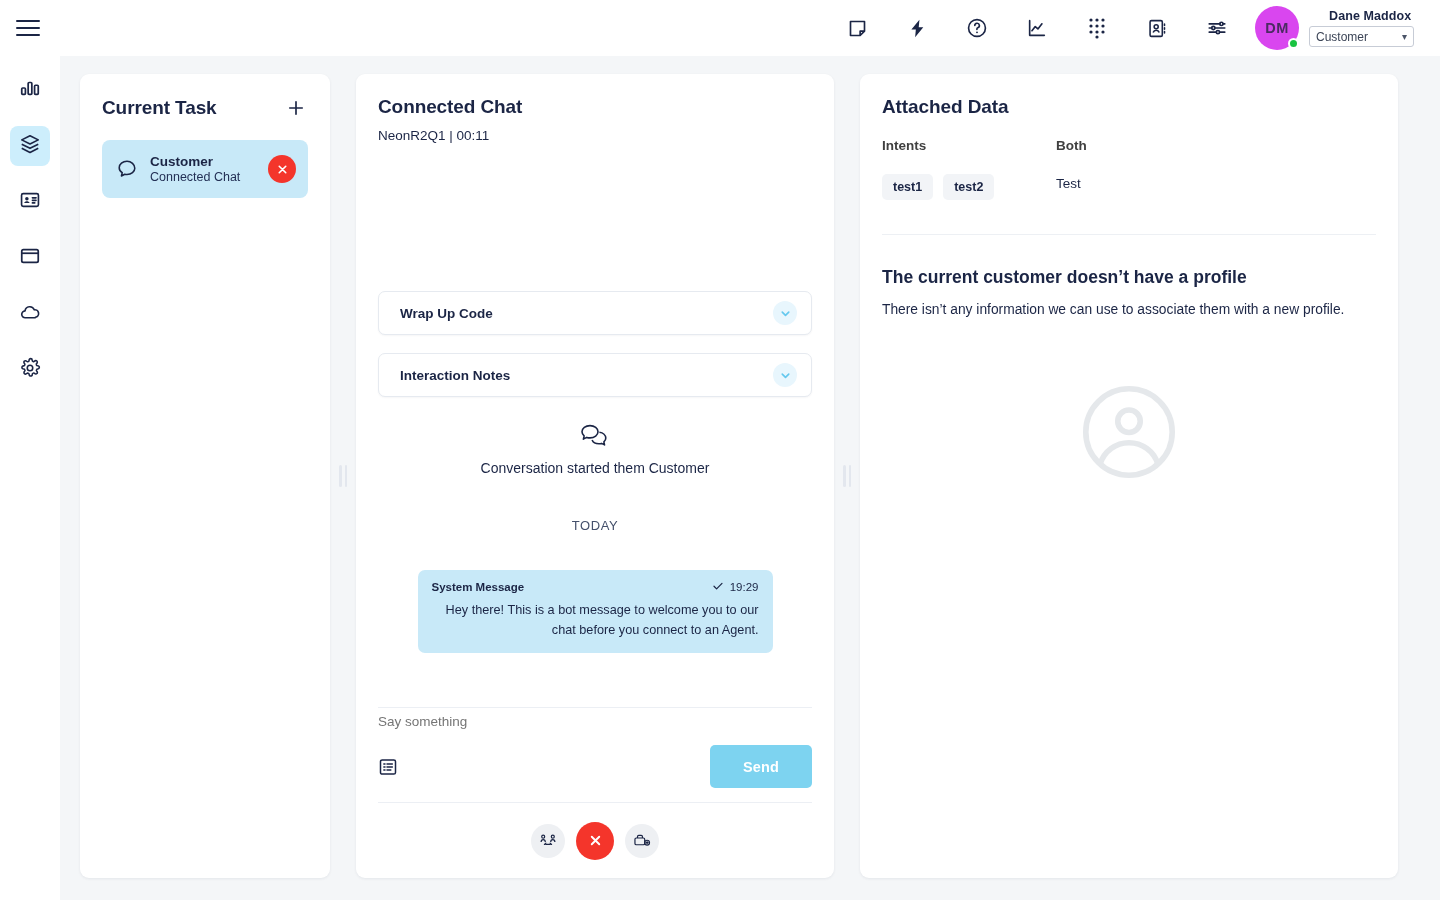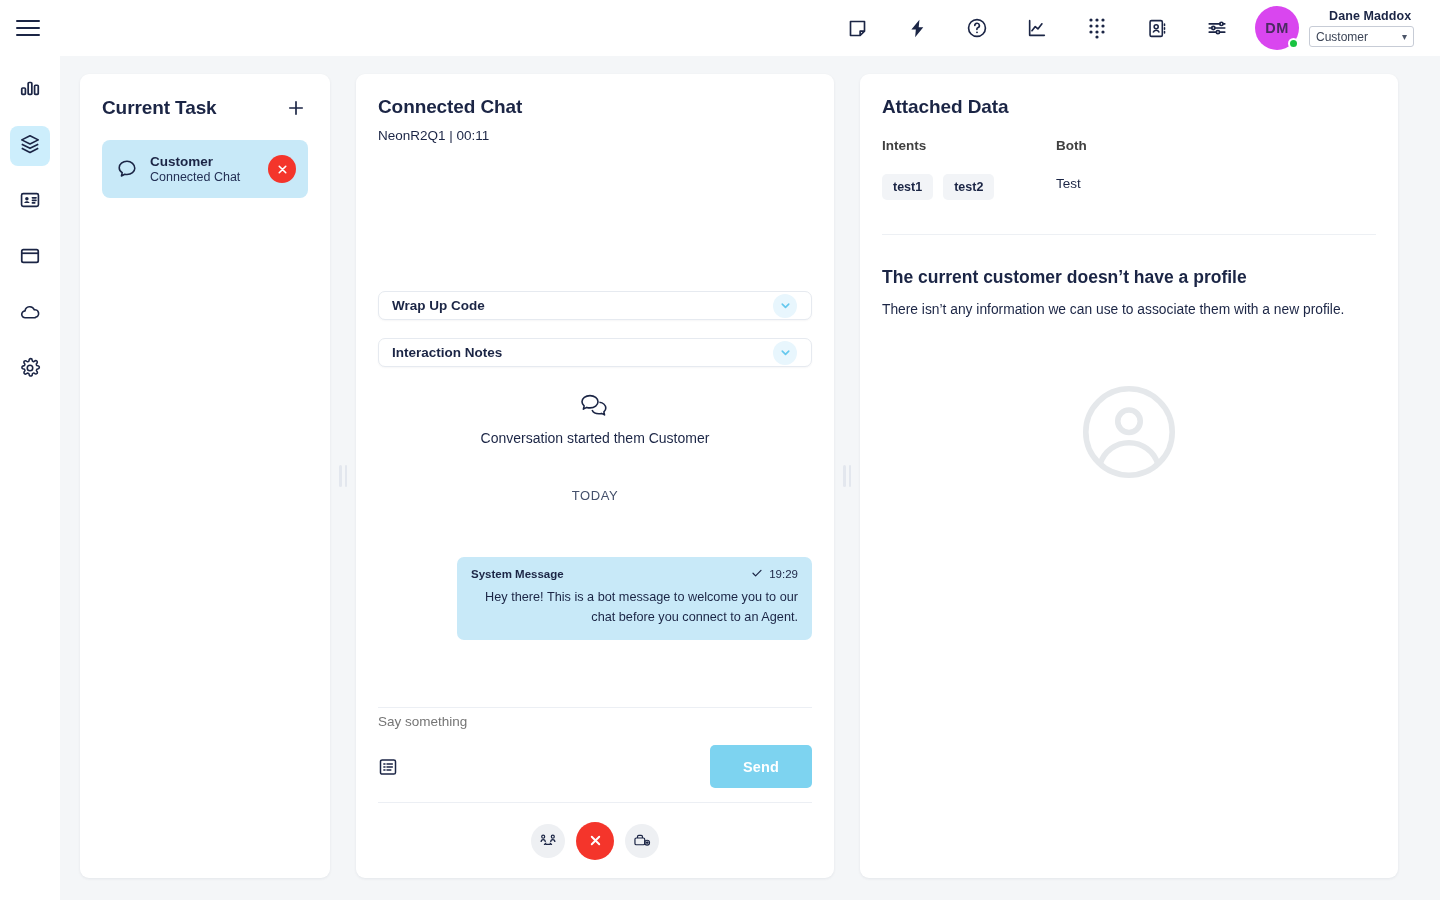--- a/index.html
+++ b/index.html
@@ -130,43 +130,43 @@
     cursor: pointer; flex: 0 0 auto;
   }
 
   
   .chat-sub { font-size: 13.5px; color: #1b2545; margin-top: 10px; margin-bottom: 0; }
   .chat-sub .sep { color: #1b2545; }
   .chat-spacer { height: 148px; }
 
   .accordion {
     border: 1px solid #e6eaf0; border-radius: 7px;
-    height: 29px; display: flex; align-items: center; justify-content: space-between;
-    padding: 0 14px 0 13px; margin-bottom: 18px;
+    height: 44px; display: flex; align-items: center; justify-content: space-between;
+    padding: 0 14px 0 21px; margin-bottom: 18px;
     background: #fff; cursor: pointer;
     box-shadow: 0 1px 2px rgba(20,30,60,.04);
   }
   .accordion-label { font-size: 13.5px; font-weight: 700; color: #1b2545; }
   .chev-circle {
     width: 24px; height: 24px; border-radius: 50%;
     background: #e8f6fd; display: flex; align-items: center; justify-content: center;
     color: #64c8ee;
   }
 
   .convo-start { text-align: center; margin-top: 8px; }
   .convo-start .bubbles { color: #1b2545; display: flex; justify-content: center; }
   .convo-start .txt { font-size: 14px; color: #1b2545; margin-top: 11px; }
 
   .day-divider {
     display: flex; align-items: center; gap: 14px; margin-top: 28px; flex-direction: column;
   }
   .day-divider .line { flex: 1; height: 1px; background: #e6eaf0; }
   .day-divider .label { font-size: 13px; color: #44506b; letter-spacing: .6px; }
 
-  .msg-row { display: flex; justify-content: flex-end; margin-top: 40px; }
+  .msg-row { display: flex; justify-content: center; margin-top: 23px; }
   .msg-bubble {
     background: #c8e9f8; border-radius: 7px;
     width: 355px; padding: 10px 14px 13px 14px;
   }
   .msg-head { display: flex; align-items: center; justify-content: space-between; }
   .msg-author { font-size: 11.5px; font-weight: 700; color: #1b2545; }
   .msg-meta { display: flex; align-items: center; gap: 6px; font-size: 11.5px; color: #1b2545; }
   .msg-body {
     font-size: 12.7px; color: #1b2545; line-height: 1.55;
     text-align: right; margin-top: 7px;

